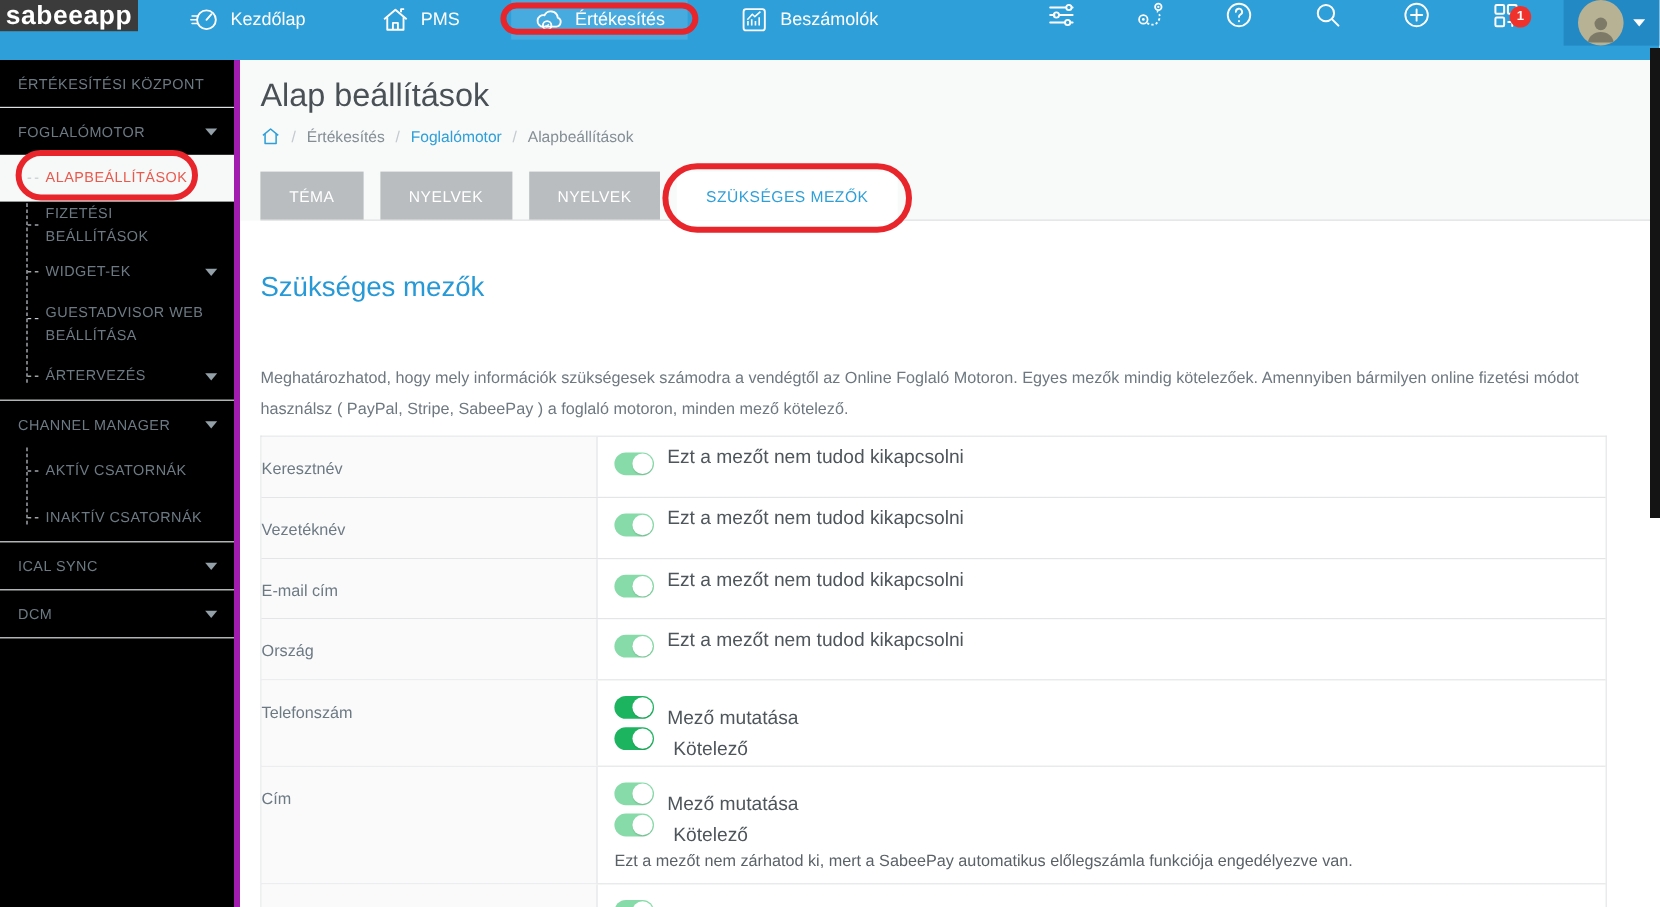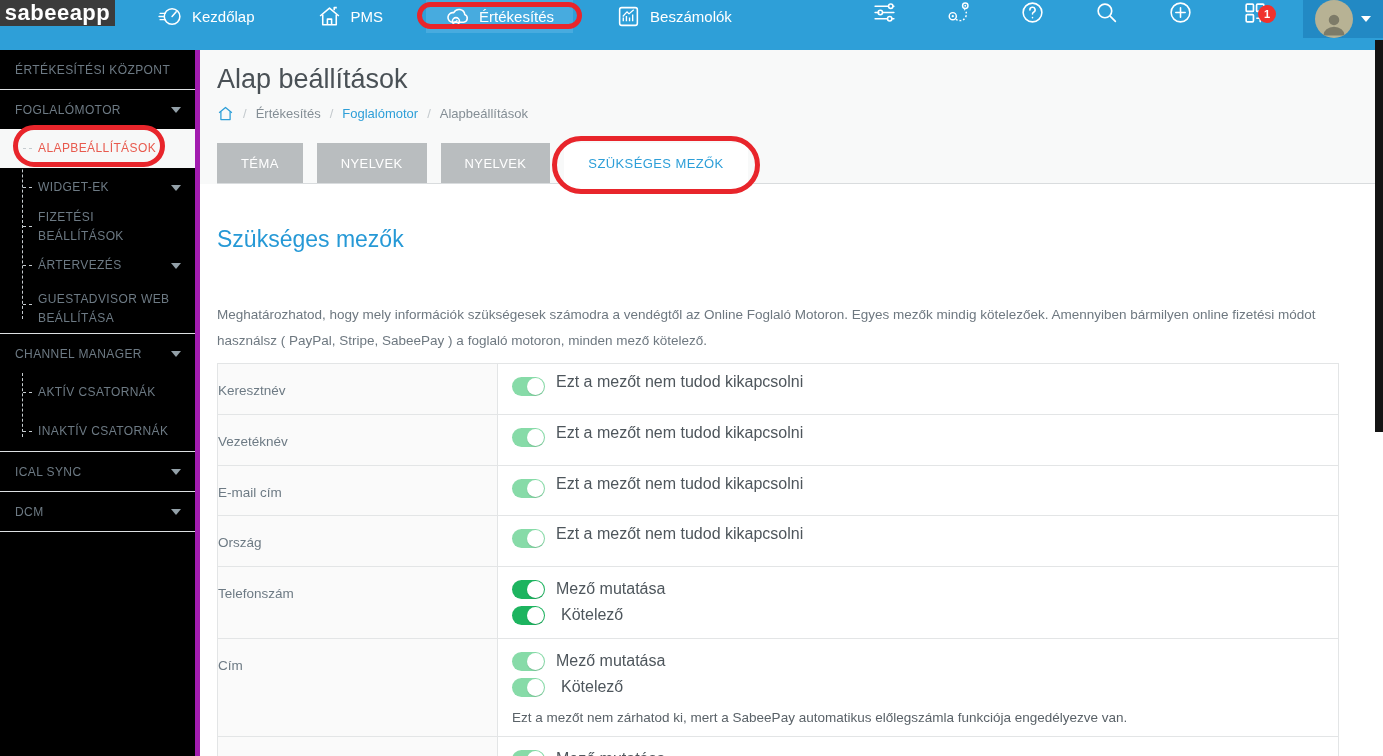--- a/index.html
+++ b/index.html
@@ -66,21 +66,21 @@
 
   
   .table { margin-top:9px; width:1122px; border:1px solid #E3E5E6; border-bottom:none; }
   .trow { display:flex; border-bottom:1px solid #E3E5E6; }
   .tlabel { width:280px; flex:0 0 auto; background:#FAFAFA; border-right:1px solid #E3E5E6;
     text-align:left; padding:19px 16px 0 0; font-size:13.5px; color:#6D7A84; }
   .tcell { flex:1; padding:9px 14px 9px 14px; }
   .tline { display:flex; align-items:center; gap:11px; min-height:26px; }
   .tline + .tline { margin-top:0;gap:16px; }
   .tog-text { font-size:16px; color:#4E565C; position:relative; top:-3px; }
-  .tline .tog-text { top:0; }
+  .tline .tog-text { top:10px; }
   .tline.raised .tog-text { top:-4px; }
   .note { margin-top:10px; font-size:13.5px; color:#5A6268; }
 
   .toggle { width:33px; height:19px; border-radius:10px; position:relative; flex:0 0 auto; cursor:pointer; }
   .toggle::after { content:""; position:absolute; top:1px; right:1px; width:17px; height:17px;
     background:#fff; border-radius:50%; box-shadow:0 1px 1px rgba(0,0,0,.12); }
   .toggle.locked { background:#87DBA8; }
   .toggle.active { background:#1DB45F; }
 
   .r1 { min-height:51px; } .r2 { min-height:51px; } .r3 { min-height:50px; } .r4 { min-height:51px; }
@@ -220,32 +220,32 @@
       <span>FOGLALÓMOTOR</span>
       <span class="side-caret"></span>
     </div>
 
     <div class="submenu">
       <div class="side-sub active">
         <span>ALAPBEÁLLÍTÁSOK</span>
         <span class="annot annot-side"></span>
       </div>
       <div class="side-sub">
+        <span>FIZETÉSI BEÁLLÍTÁSOK</span>
+      </div>
+      <div class="side-sub">
         <span>WIDGET-EK</span>
         <span class="side-caret"></span>
       </div>
-      <div class="side-sub">
-        <span>FIZETÉSI BEÁLLÍTÁSOK</span>
+      <div class="side-sub wrap">
+        <span>GUESTADVISOR WEB BEÁLLÍTÁSA</span>
       </div>
       <div class="side-sub">
         <span>ÁRTERVEZÉS</span>
         <span class="side-caret"></span>
-      </div>
-      <div class="side-sub wrap">
-        <span>GUESTADVISOR WEB BEÁLLÍTÁSA</span>
       </div>
     </div>
 
     <div class="side-div"></div>
     <div class="side-top">
       <span>CHANNEL MANAGER</span>
       <span class="side-caret"></span>
     </div>
     <div class="submenu">
       <div class="side-sub">

